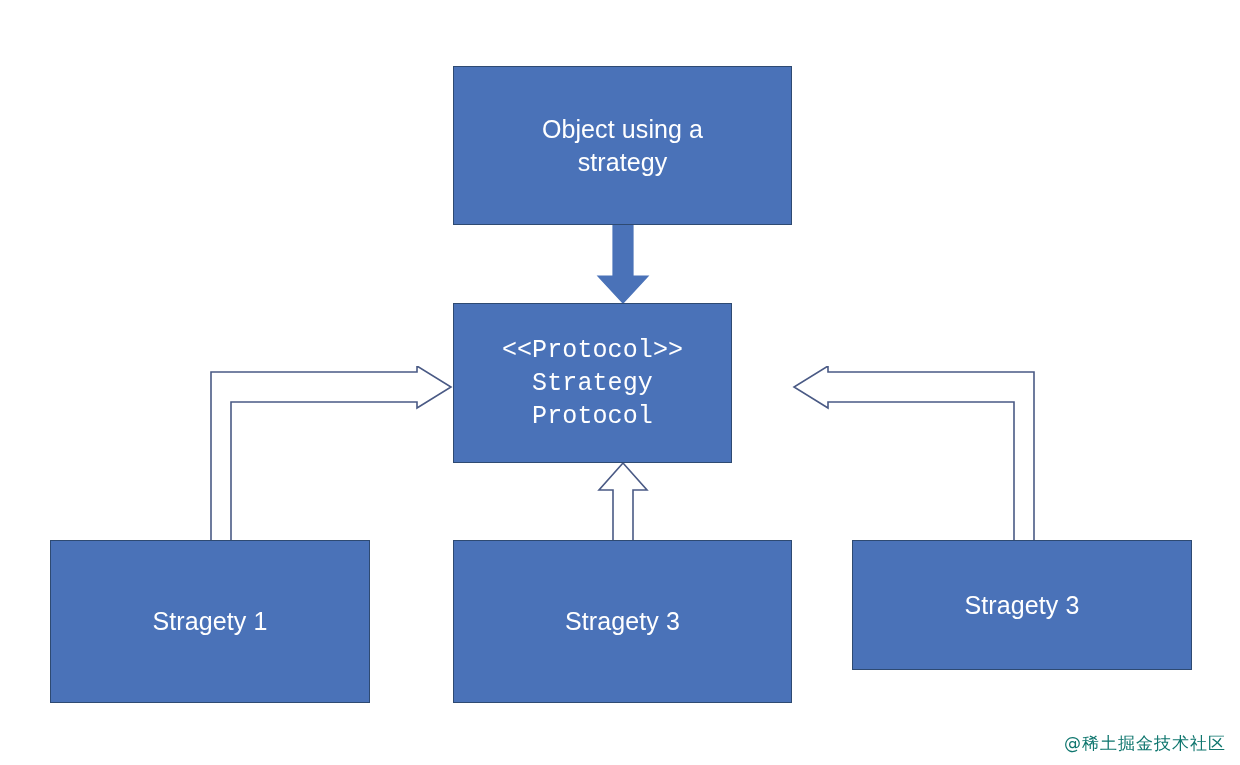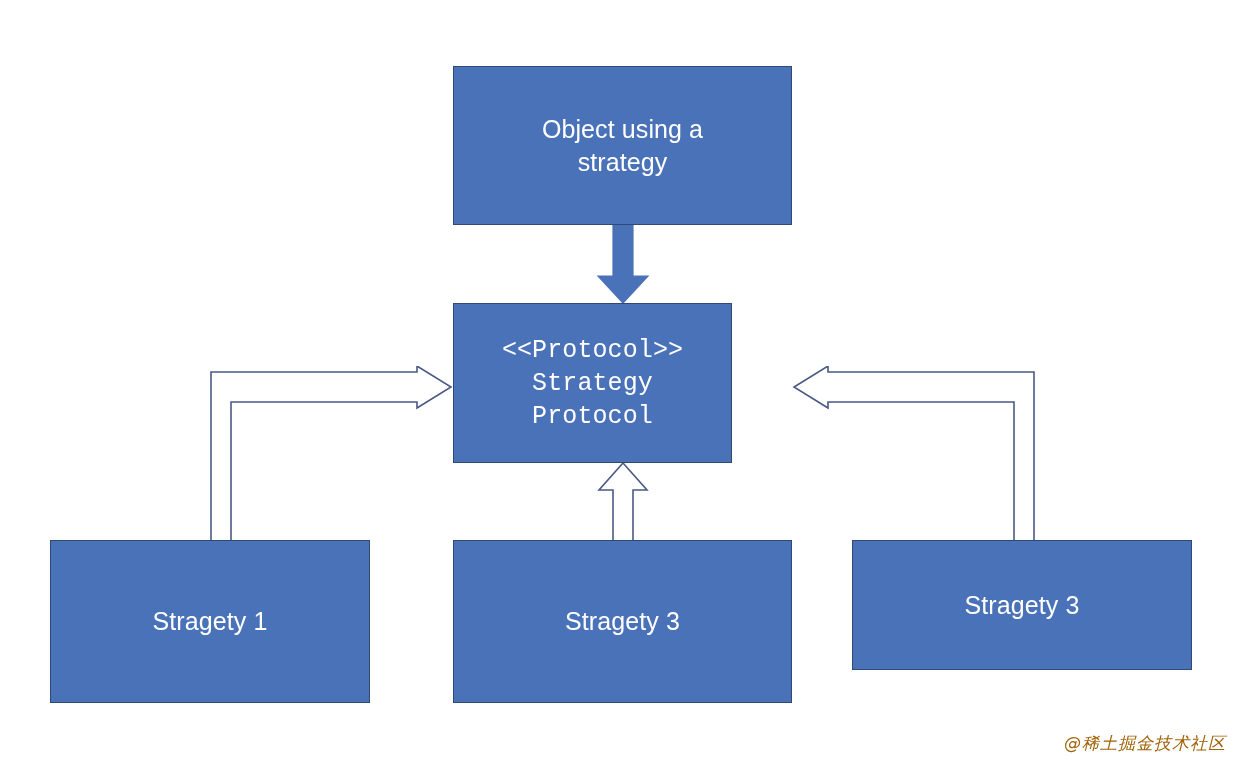--- a/index.html
+++ b/index.html
@@ -68,26 +68,25 @@
     height: 130px;
   }
   .connector {
     position: absolute;
     pointer-events: none;
   }
   #watermark {
     position: absolute;
     right: 14px;
     bottom: 10px;
-    color: #a16207;
+    color: #0f766e;
     font-size: 17px;
     letter-spacing: 1px;
     font-family: "DejaVu Sans", sans-serif;
     white-space: nowrap;
-    font-style: italic;
   }
 </style>
 </head>
 <body>
 
 <div id="canvas">
 
   <svg class="connector" id="conn-client" style="left:596px; top:224px; width:54px; height:81px;" viewBox="0 0 54 81" xmlns="http://www.w3.org/2000/svg">
     <polygon points="17,0 37,0 37,52 52,52 27,79 2,52 17,52" fill="#4a72b8" stroke="#4a72b8" stroke-width="1.2" stroke-linejoin="miter"></polygon>
   </svg>

